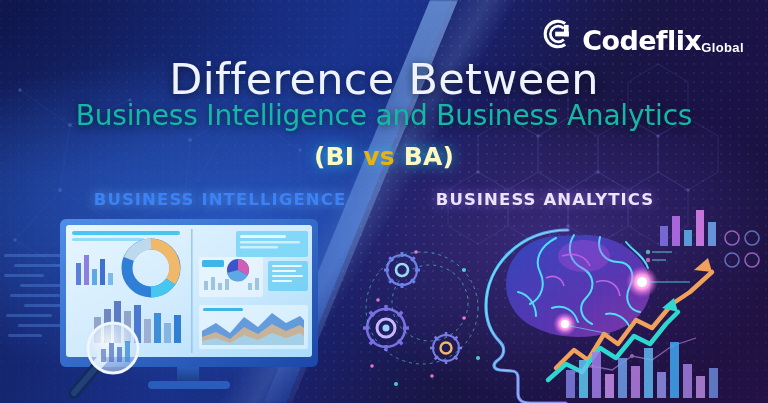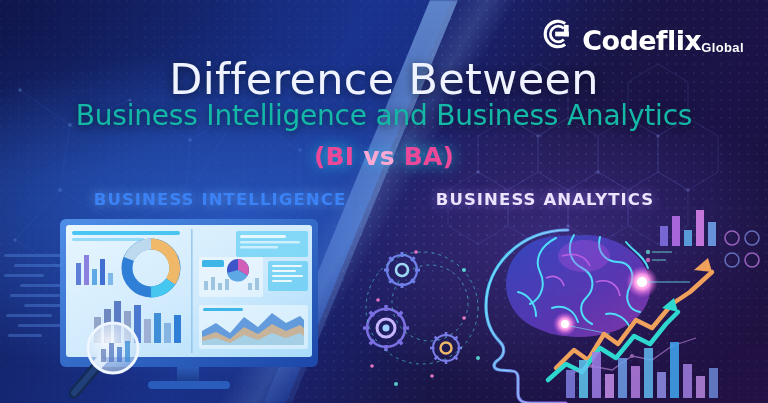--- a/index.html
+++ b/index.html
@@ -84,22 +84,22 @@
     position:absolute;left:0;right:0;top:99px;text-align:center;
     color:#14b8a6;font-size:28px;font-weight:normal;letter-spacing:-0.2px;
     text-shadow:0 2px 10px rgba(0,0,0,.6);
     font-family:"DejaVu Sans","Liberation Sans",sans-serif;
   }
   .t3{
     position:absolute;left:0;right:0;top:142px;text-align:center;
     font-size:25px;font-weight:bold;letter-spacing:.2px;
     font-family:"DejaVu Sans","Liberation Sans",sans-serif;
   }
-  .t3 .cy{color:#ec4899;text-shadow:0 0 14px rgba(42,227,245,.75);margin-top:36px;}
-  .t3 .vs{color:#f9a8d4;text-shadow:0 0 12px rgba(57,200,238,.7);}
+  .t3 .cy{color:#fef9c3;text-shadow:0 0 14px rgba(42,227,245,.75);margin-top:36px;}
+  .t3 .vs{color:#eab308;text-shadow:0 0 12px rgba(57,200,238,.7);}
 
   .sec{
     position:absolute;top:190px;font-size:16.5px;font-weight:bold;letter-spacing:1.1px;
     font-family:"DejaVu Sans","Liberation Sans",sans-serif;
   }
   .sec-bi{left:70px;width:300px;text-align:center;color:#3b82f6;text-shadow:0 0 12px rgba(120,190,255,.6);}
   .sec-ba{left:405px;width:280px;text-align:center;color:#ece3ff;text-shadow:0 0 12px rgba(180,140,255,.6);}
 
   
   .illus-bi{position:absolute;left:52px;top:213px;width:310px;height:190px;}

